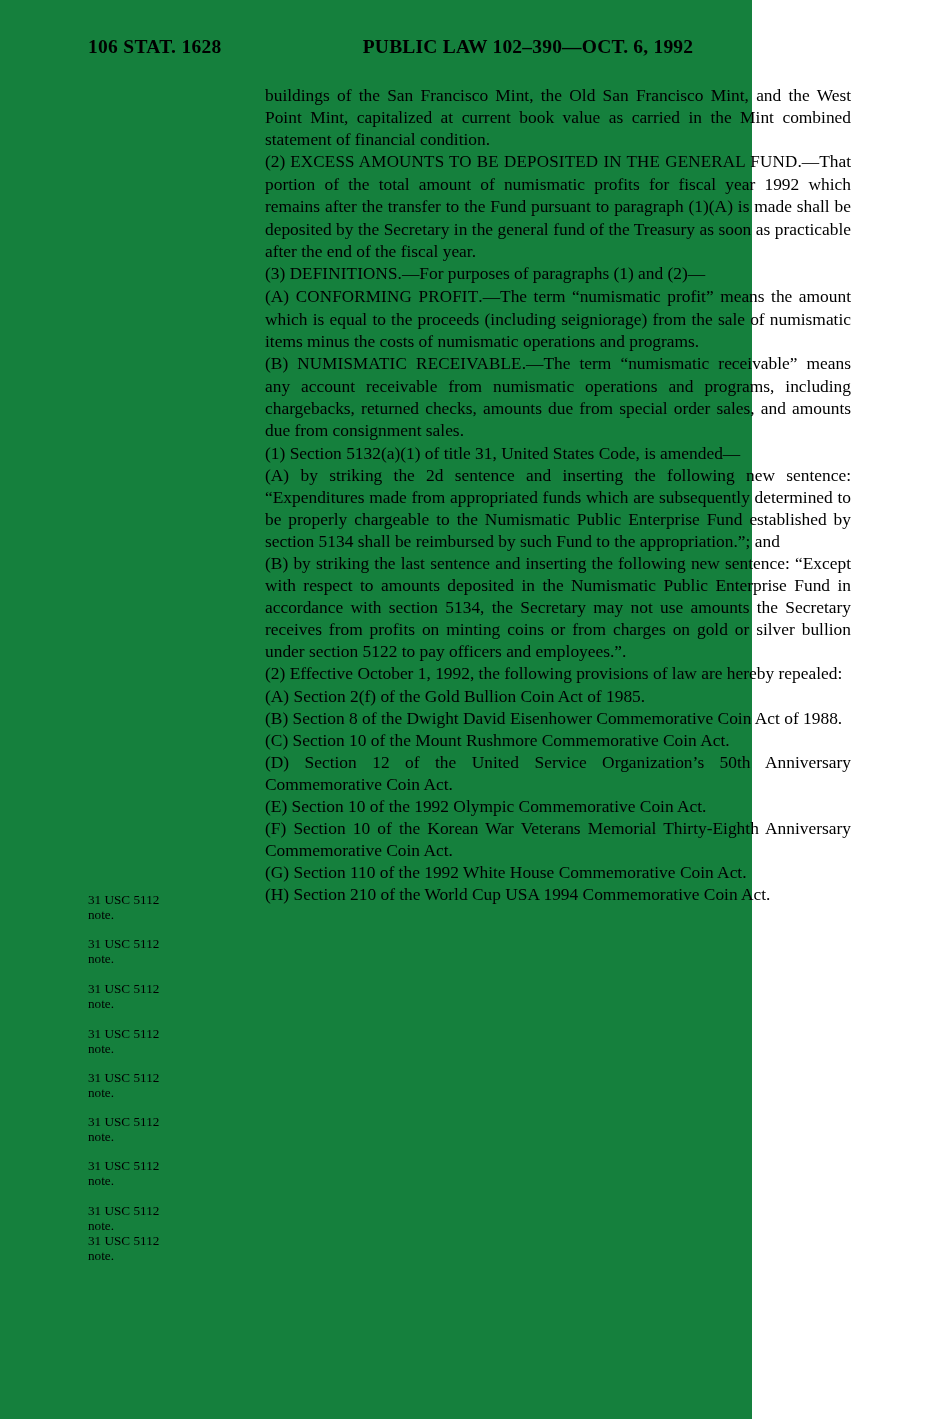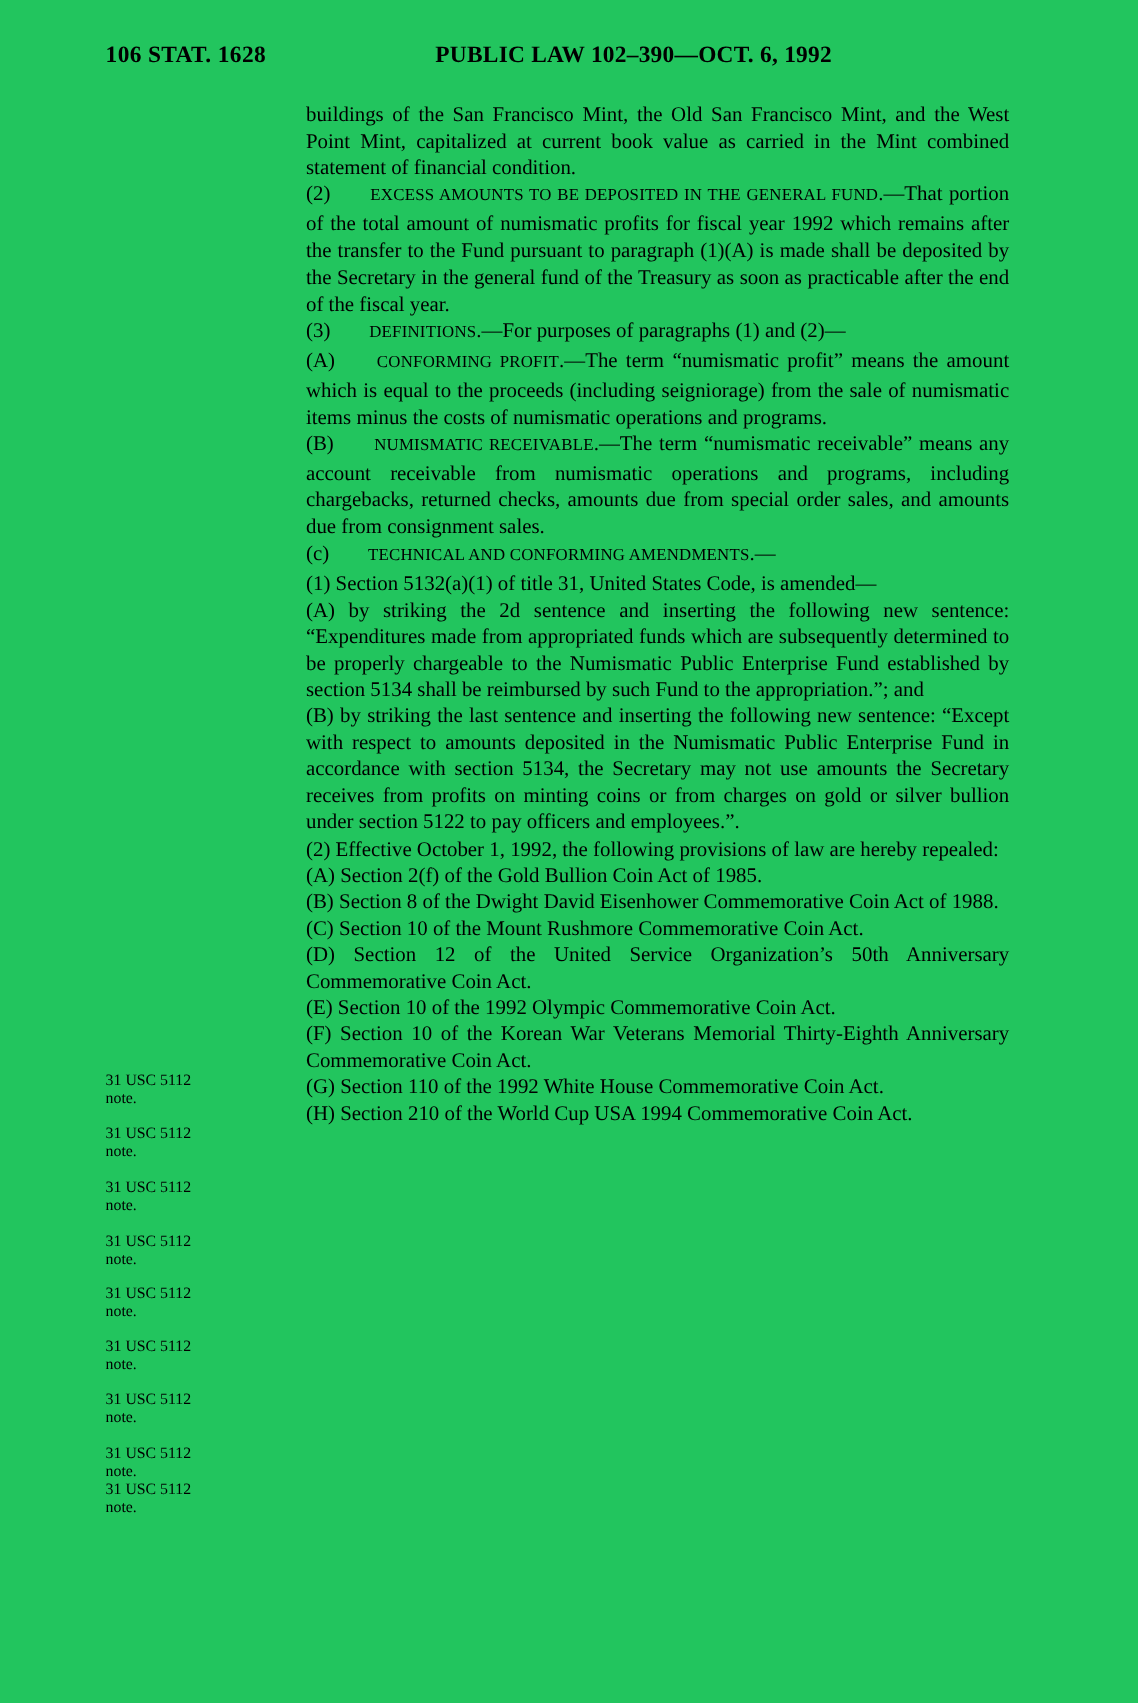--- a/index.html
+++ b/index.html
@@ -11,23 +11,23 @@
     width: 948px;
     height: 1419px;
     position: relative;
     font-family: "Liberation Serif", serif;
     color: #000000;
     overflow: hidden;
   }
   .page {
     position: absolute;
     left: 0; top: 0;
-    width: 948px;
+    width: 752px;
     height: 1419px;
-    background: #22c55e;
+    background: #15803d;
   }
 
   
   .header {
     position: absolute;
     top: 36px;
     left: 88px;
     width: 800px;
     height: 26px;
   }
@@ -50,41 +50,40 @@
     font-weight: bold;
     letter-spacing: 0.2px;
     white-space: nowrap;
     padding-left: 80px;
   }
 
   
   .column {
     position: absolute;
     top: 84px;
-    left: 255px;
+    left: 265px;
     width: 586px;
     font-size: 17.4px;
     line-height: 22.1px;
     text-align: justify;
     text-justify: inter-word;
   }
   .column p {
     margin: 0;
     text-indent: 0;
   }
   .p-ind {
     text-indent: 34px;
   }
   .p-ind2 {
     text-indent: 54px;
   }
   .scap {
-    font-size: 14px;
+    font-size: 17px;
     letter-spacing: 0.2px;
-    margin-left: 28px;
   }
 
   
   .notes {
     position: absolute;
     left: 88px;
     width: 140px;
     font-size: 13.2px;
     line-height: 15px;
   }
@@ -121,21 +120,20 @@
   </div>
 
   <div class="ghost" style="left:180px; top:92px;">&nbsp;</div>
 
   <div class="column">
     <p>buildings of the San Francisco Mint, the Old San Francisco Mint, and the West Point Mint, capitalized at current book value as carried in the Mint combined statement of financial condition.</p>
     <p class="p-ind">(2) <span class="scap">EXCESS AMOUNTS TO BE DEPOSITED IN THE GENERAL FUND</span>.—That portion of the total amount of numismatic profits for fiscal year 1992 which remains after the transfer to the Fund pursuant to paragraph (1)(A) is made shall be deposited by the Secretary in the general fund of the Treasury as soon as practicable after the end of the fiscal year.</p>
     <p class="p-ind2">(3) <span class="scap">DEFINITIONS</span>.—For purposes of paragraphs (1) and (2)—</p>
     <p class="p-ind2">(A) <span class="scap">CONFORMING PROFIT</span>.—The term “numismatic profit” means the amount which is equal to the proceeds (including seigniorage) from the sale of numismatic items minus the costs of numismatic operations and programs.</p>
     <p class="p-ind2">(B) <span class="scap">NUMISMATIC RECEIVABLE</span>.—The term “numismatic receivable” means any account receivable from numismatic operations and programs, including chargebacks, returned checks, amounts due from special order sales, and amounts due from consignment sales.</p>
-    <p class="p-ind">(c) <span class="scap">TECHNICAL AND CONFORMING AMENDMENTS</span>.—</p>
     <p class="p-ind2">(1) Section 5132(a)(1) of title 31, United States Code, is amended—</p>
     <p class="p-ind2">(A) by striking the 2d sentence and inserting the following new sentence: “Expenditures made from appropriated funds which are subsequently determined to be properly chargeable to the Numismatic Public Enterprise Fund established by section 5134 shall be reimbursed by such Fund to the appropriation.”; and</p>
     <p class="p-ind2">(B) by striking the last sentence and inserting the following new sentence: “Except with respect to amounts deposited in the Numismatic Public Enterprise Fund in accordance with section 5134, the Secretary may not use amounts the Secretary receives from profits on minting coins or from charges on gold or silver bullion under section 5122 to pay officers and employees.”.</p>
     <p class="p-ind2">(2) Effective October 1, 1992, the following provisions of law are hereby repealed:</p>
     <p class="p-ind2">(A) Section 2(f) of the Gold Bullion Coin Act of 1985.</p>
     <p class="p-ind2">(B) Section 8 of the Dwight David Eisenhower Commemorative Coin Act of 1988.</p>
     <p class="p-ind2">(C) Section 10 of the Mount Rushmore Commemorative Coin Act.</p>
     <p class="p-ind2">(D) Section 12 of the United Service Organization’s 50th Anniversary Commemorative Coin Act.</p>
     <p class="p-ind2">(E) Section 10 of the 1992 Olympic Commemorative Coin Act.</p>
     <p class="p-ind2">(F) Section 10 of the Korean War Veterans Memorial Thirty-Eighth Anniversary Commemorative Coin Act.</p>

